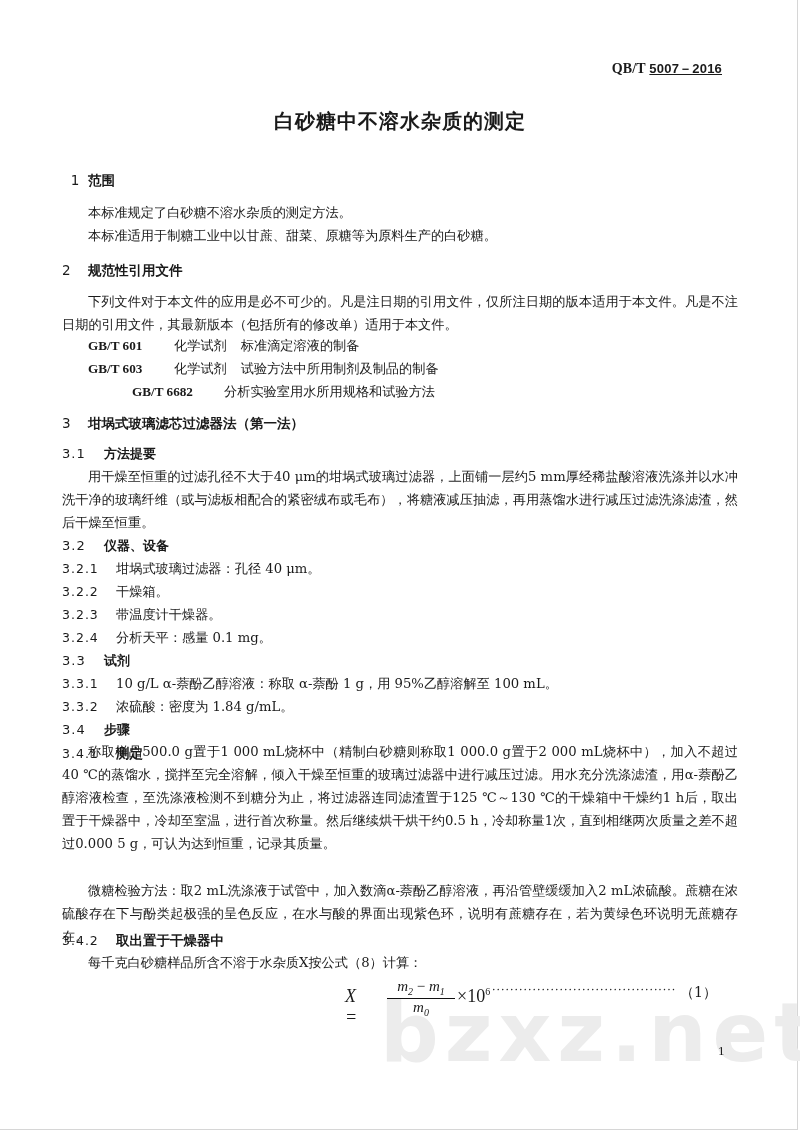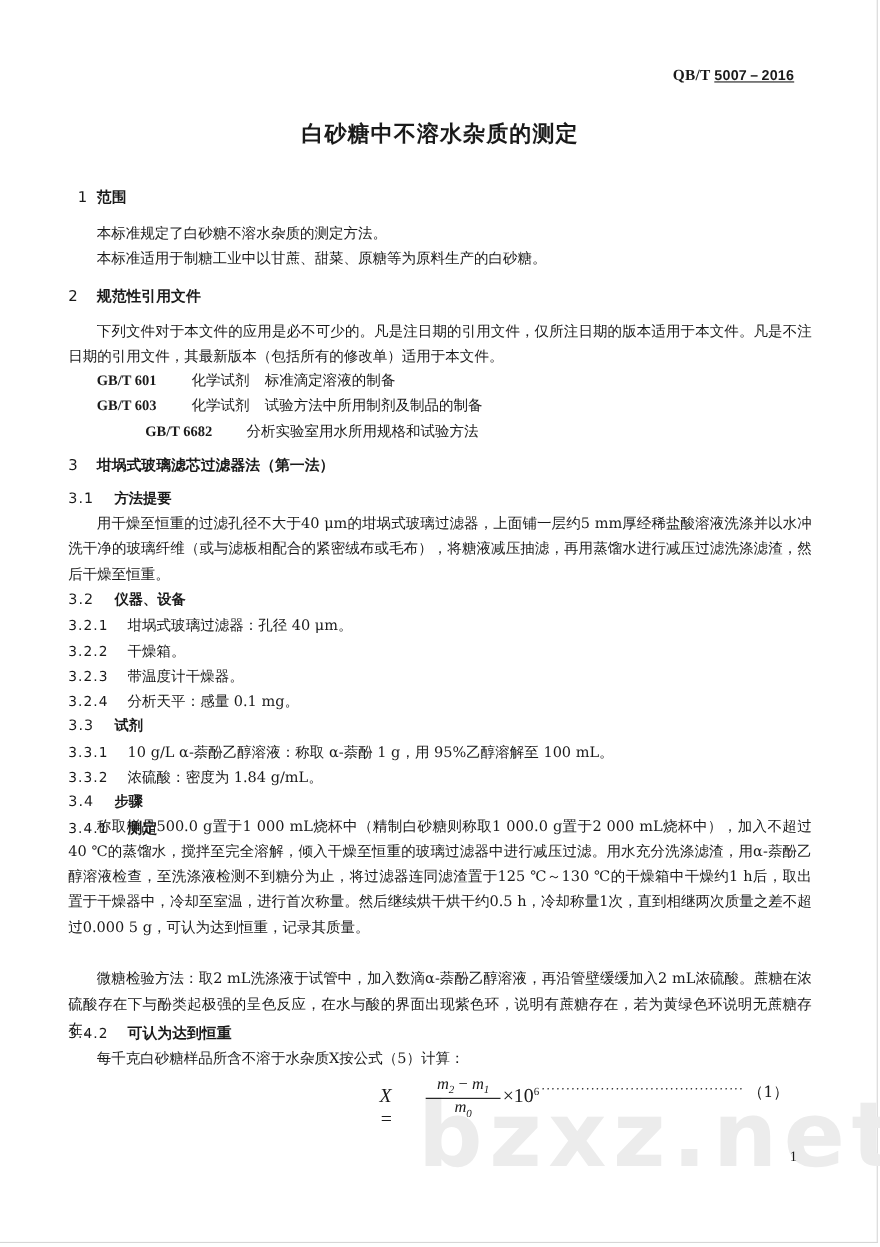--- a/index.html
+++ b/index.html
@@ -117,23 +117,23 @@
     <div class="line h2" style="left:62px; top:722px;">
       <span class="n">3.4</span><span>步骤</span>
     </div>
     <div class="line h3b" style="left:62px; top:745px;">
       <span class="n">3.4.1</span><span>测定</span>
     </div>
     <div class="para" style="top:740px;">称取样品500.0 g置于1 000 mL烧杯中（精制白砂糖则称取1 000.0 g置于2 000 mL烧杯中），加入不超过40 ℃的蒸馏水，搅拌至完全溶解，倾入干燥至恒重的玻璃过滤器中进行减压过滤。用水充分洗涤滤渣，用α-萘酚乙醇溶液检查，至洗涤液检测不到糖分为止，将过滤器连同滤渣置于125 ℃～130 ℃的干燥箱中干燥约1 h后，取出置于干燥器中，冷却至室温，进行首次称量。然后继续烘干烘干约0.5 h，冷却称量1次，直到相继两次质量之差不超过0.000 5 g，可认为达到恒重，记录其质量。</div>
     <div class="para" style="top:879px;">微糖检验方法：取2 mL洗涤液于试管中，加入数滴α-萘酚乙醇溶液，再沿管壁缓缓加入2 mL浓硫酸。蔗糖在浓硫酸存在下与酚类起极强的呈色反应，在水与酸的界面出现紫色环，说明有蔗糖存在，若为黄绿色环说明无蔗糖存在。</div>
 
     <div class="line h3b" style="left:62px; top:932px;">
-      <span class="n">3.4.2</span><span>可认为达到恒重</span>
+      <span class="n">3.4.2</span><span>取出置于干燥器中</span>
     </div>
-    <div class="line" style="left:88px; top:955px;">每千克白砂糖样品所含不溶于水杂质X按公式（5）计算：</div>
+    <div class="line" style="left:88px; top:955px;">每千克白砂糖样品所含不溶于水杂质X按公式（8）计算：</div>
 
     <div class="formula">
       <span class="lhs">X =</span>
       <span class="frac">
         <span class="numr"><span>m</span><sub>2</sub><span style="font-style:normal"> − </span><span>m</span><sub>1</sub></span>
         <span class="den"><span>m</span><sub>0</sub></span>
       </span>
       <span class="mult"><span>×10</span><sup>6</sup></span>
     </div>
     <div class="dots">··································································</div>

